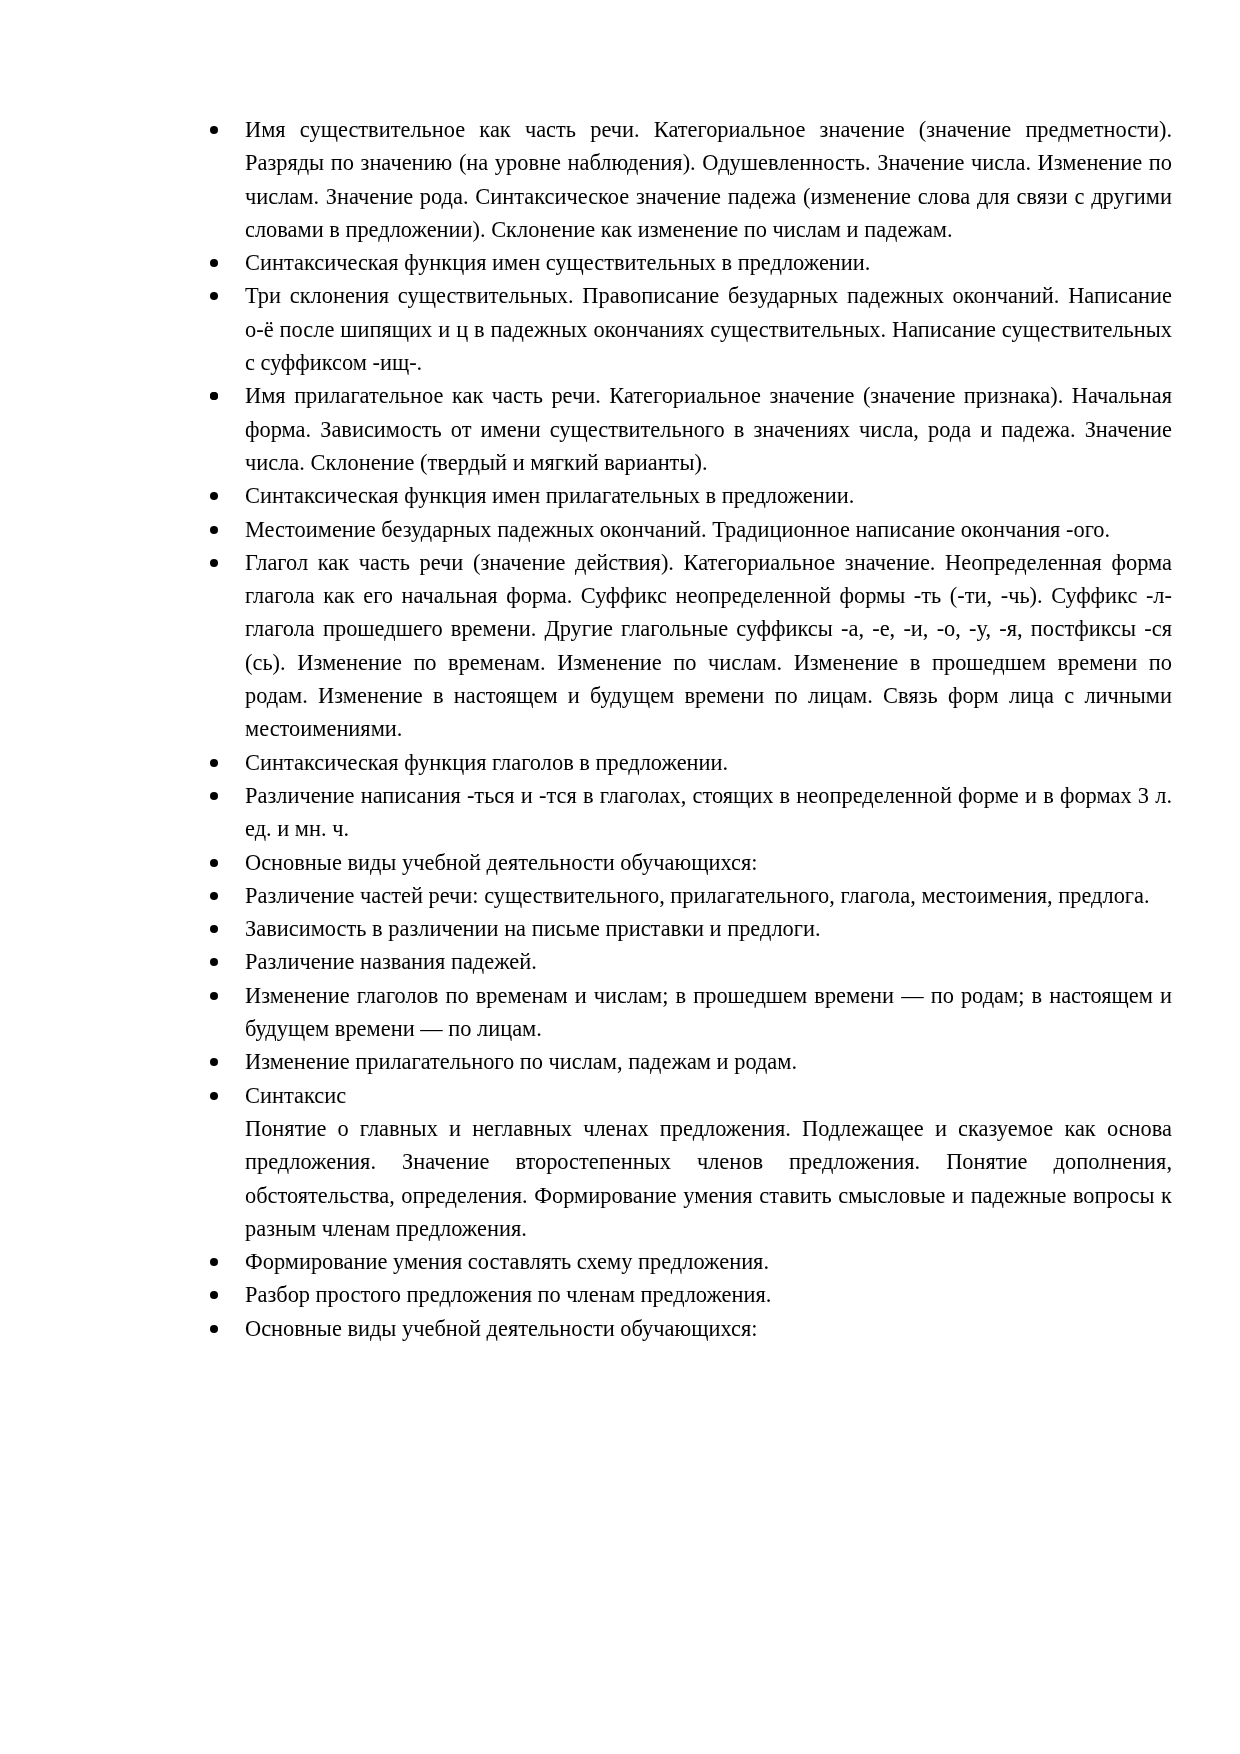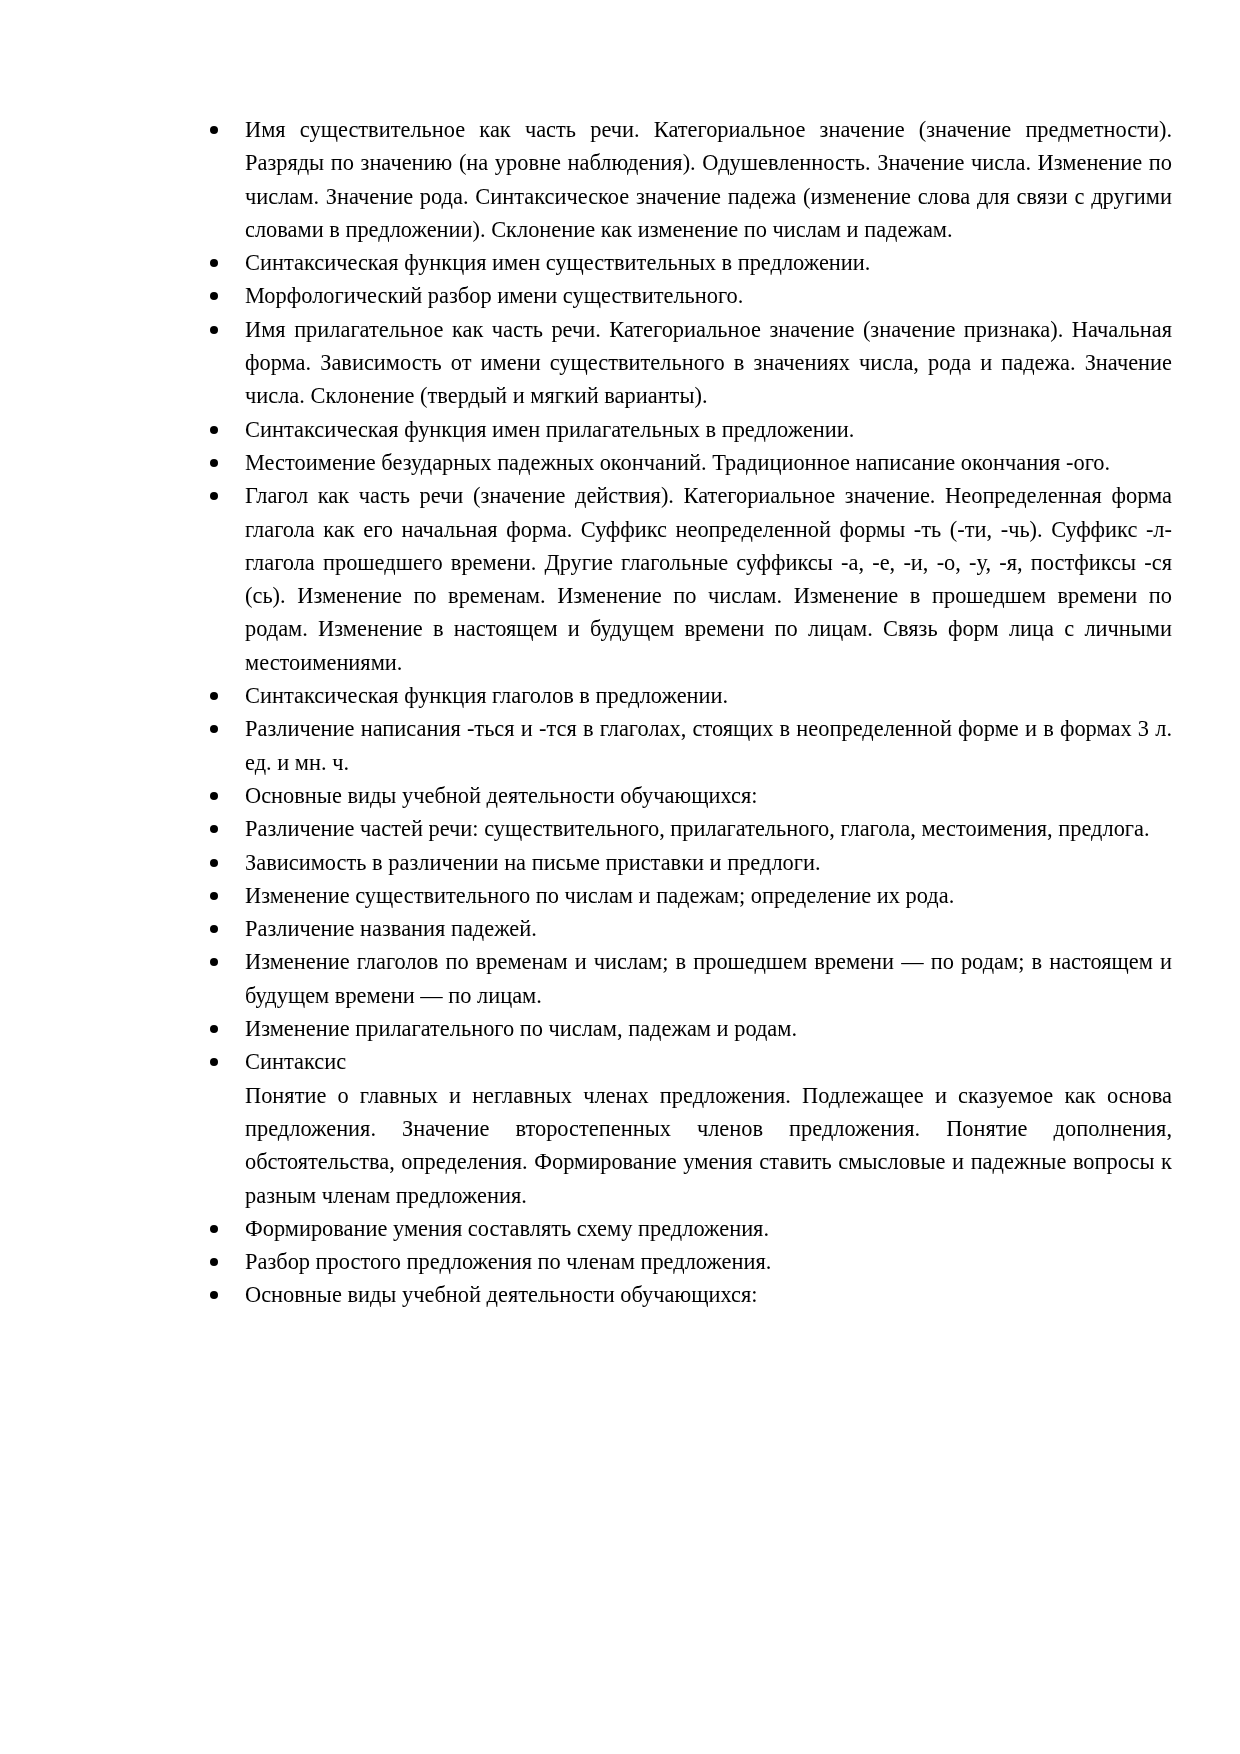--- a/index.html
+++ b/index.html
@@ -74,31 +74,31 @@
     }
   </style>
 </head>
 <body>
 
 <div class="page">
   <div class="content">
     <ul class="doc-list">
       <li><span class="bullet"></span><span class="item-text">Имя существительное как часть речи. Категориальное значение (значение предметности). Разряды по значению (на уровне наблюдения). Одушевленность. Значение числа. Изменение по числам. Значение рода. Синтаксическое значение падежа (изменение слова для связи с другими словами в предложении). Склонение как изменение по числам и падежам.</span></li>
       <li><span class="bullet"></span><span class="item-text">Синтаксическая функция имен существительных в предложении.</span></li>
-      <li><span class="bullet"></span><span class="item-text">Морфологический разбор имени существительного.</span></li>
+      <li><span class="bullet"></span><span class="item-text">Три склонения существительных. Правописание безударных падежных окончаний. Написание о-ё после шипящих и ц в падежных окончаниях существительных. Написание существительных с суффиксом -ищ-.</span></li>
+      <li><span class="bullet"></span></li>
       <li><span class="bullet"></span><span class="item-text">Имя прилагательное как часть речи. Категориальное значение (значение признака). Начальная форма. Зависимость от имени существительного в значениях числа, рода и падежа. Значение числа. Склонение (твердый и мягкий варианты).</span></li>
       <li><span class="bullet"></span><span class="item-text">Синтаксическая функция имен прилагательных в предложении.</span></li>
       <li><span class="bullet"></span><span class="item-text">Местоимение безударных падежных окончаний. Традиционное написание окончания -ого.</span></li>
       <li><span class="bullet"></span><span class="item-text">Глагол как часть речи (значение действия). Категориальное значение. Неопределенная форма глагола как его начальная форма. Суффикс неопределенной формы -ть (-ти, -чь). Суффикс -л- глагола прошедшего времени. Другие глагольные суффиксы -а, -е, -и, -о, -у, -я, постфиксы -ся (сь). Изменение по временам. Изменение по числам. Изменение в прошедшем времени по родам. Изменение в настоящем и будущем времени по лицам. Связь форм лица с личными местоимениями.</span></li>
       <li><span class="bullet"></span><span class="item-text">Синтаксическая функция глаголов в предложении.</span></li>
       <li><span class="bullet"></span><span class="item-text">Различение написания -ться и -тся в глаголах, стоящих в неопределенной форме и в формах 3 л. ед. и мн. ч.</span></li>
       <li><span class="bullet"></span><span class="item-text">Основные виды учебной деятельности обучающихся:</span></li>
       <li><span class="bullet"></span><span class="item-text">Различение частей речи: существительного, прилагательного, глагола, местоимения, предлога.</span></li>
       <li><span class="bullet"></span><span class="item-text">Зависимость в различении на письме приставки и предлоги.</span></li>
-      <li><span class="bullet"></span><span class="item-text">Изменение существительного по числам и падежам; определение их рода.</span></li>
       <li><span class="bullet"></span><span class="item-text">Различение названия падежей.</span></li>
       <li><span class="bullet"></span><span class="item-text">Изменение глаголов по временам и числам; в прошедшем времени — по родам; в настоящем и будущем времени — по лицам.</span></li>
       <li><span class="bullet"></span><span class="item-text">Изменение прилагательного по числам, падежам и родам.</span></li>
       <li>
           <span class="bullet"></span>
           <span class="bold-heading">Синтаксис</span>
           <span class="sub-text">Понятие о главных и неглавных членах предложения. Подлежащее и сказуемое как основа предложения. Значение второстепенных членов предложения. Понятие дополнения, обстоятельства, определения. Формирование умения ставить смысловые и падежные вопросы к разным членам предложения.</span>
         </li>
       <li><span class="bullet"></span><span class="item-text">Формирование умения составлять схему предложения.</span></li>
       <li><span class="bullet"></span><span class="item-text">Разбор простого предложения по членам предложения.</span></li>

